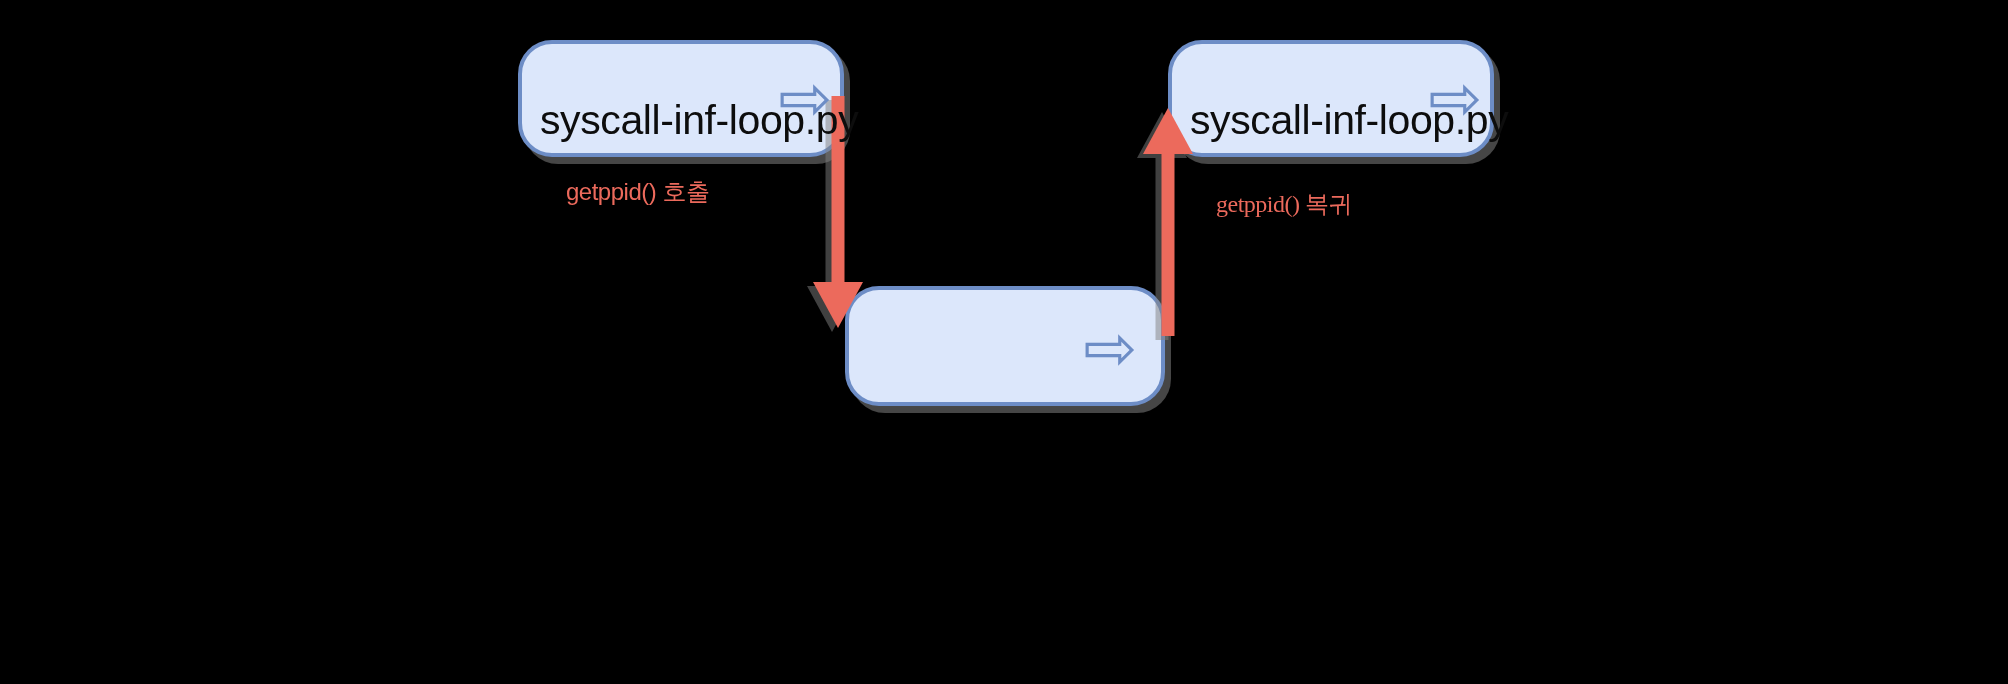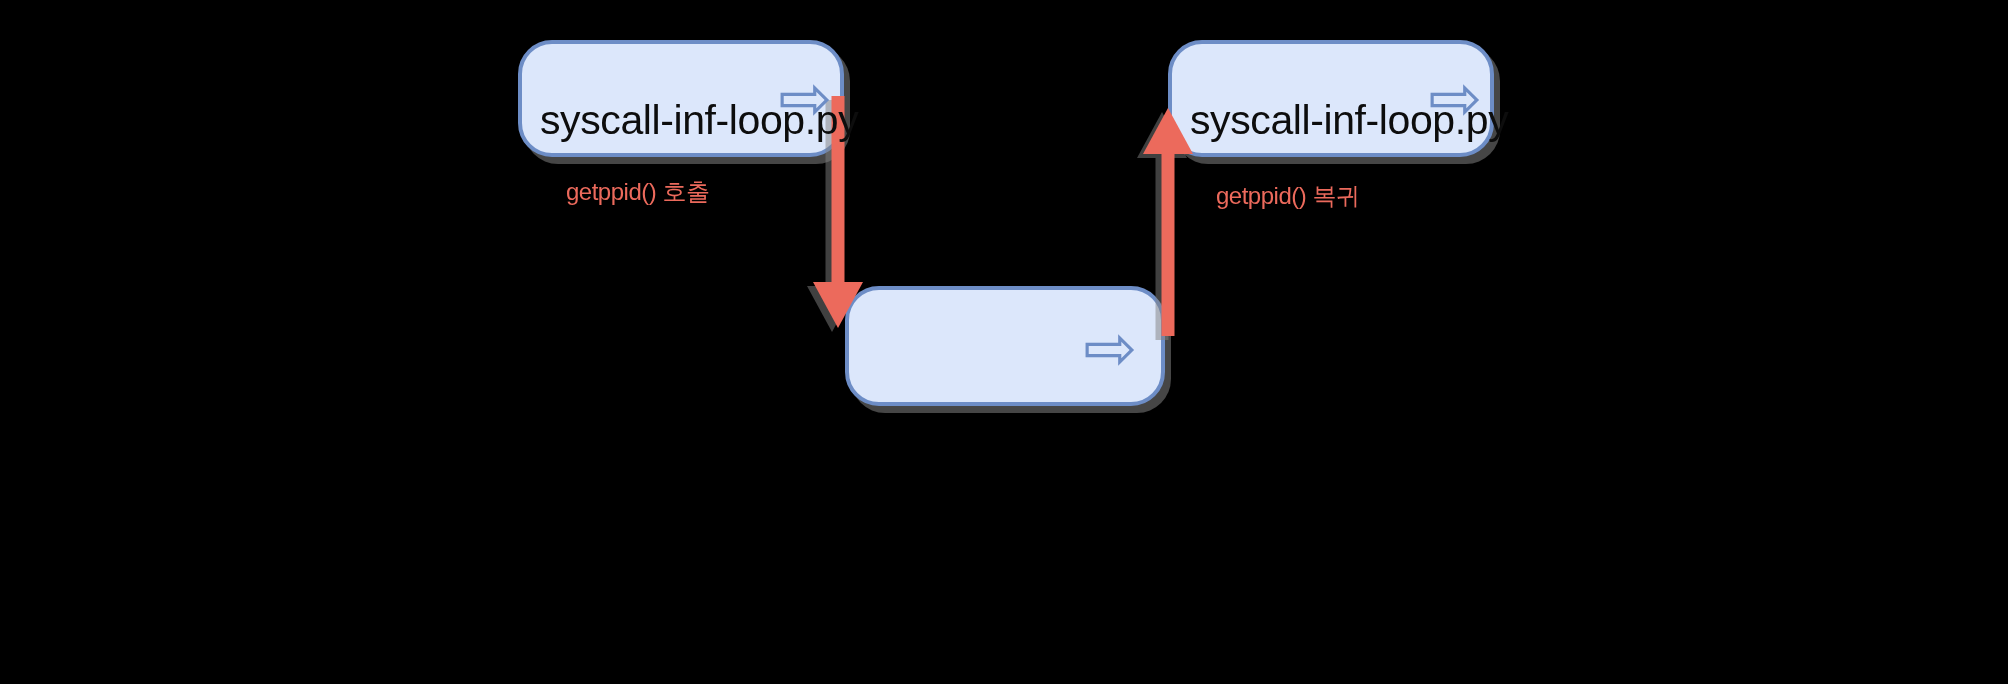--- a/index.html
+++ b/index.html
@@ -86,21 +86,21 @@
   
   .edge-label {
     position: absolute;
     color: #ec6a5c;
     font-size: 24px;
     line-height: 1;
     white-space: nowrap;
     letter-spacing: -0.5px;
   }
   #edge-label-call   { left: 566px;  top: 180px; }
-  #edge-label-return { left: 1216px; top: 184px; }
+  #edge-label-return { left: 1216px; top: 192px; font-family: Liberation Serif, serif; }
 </style>
 </head>
 <body>
 
 <div id="canvas">
 
   <div class="node" id="node-proc-parent">
     <span class="node-arrow-glyph">⇨</span>
     <span class="node-label">syscall-inf-loop.py</span>
   </div>

